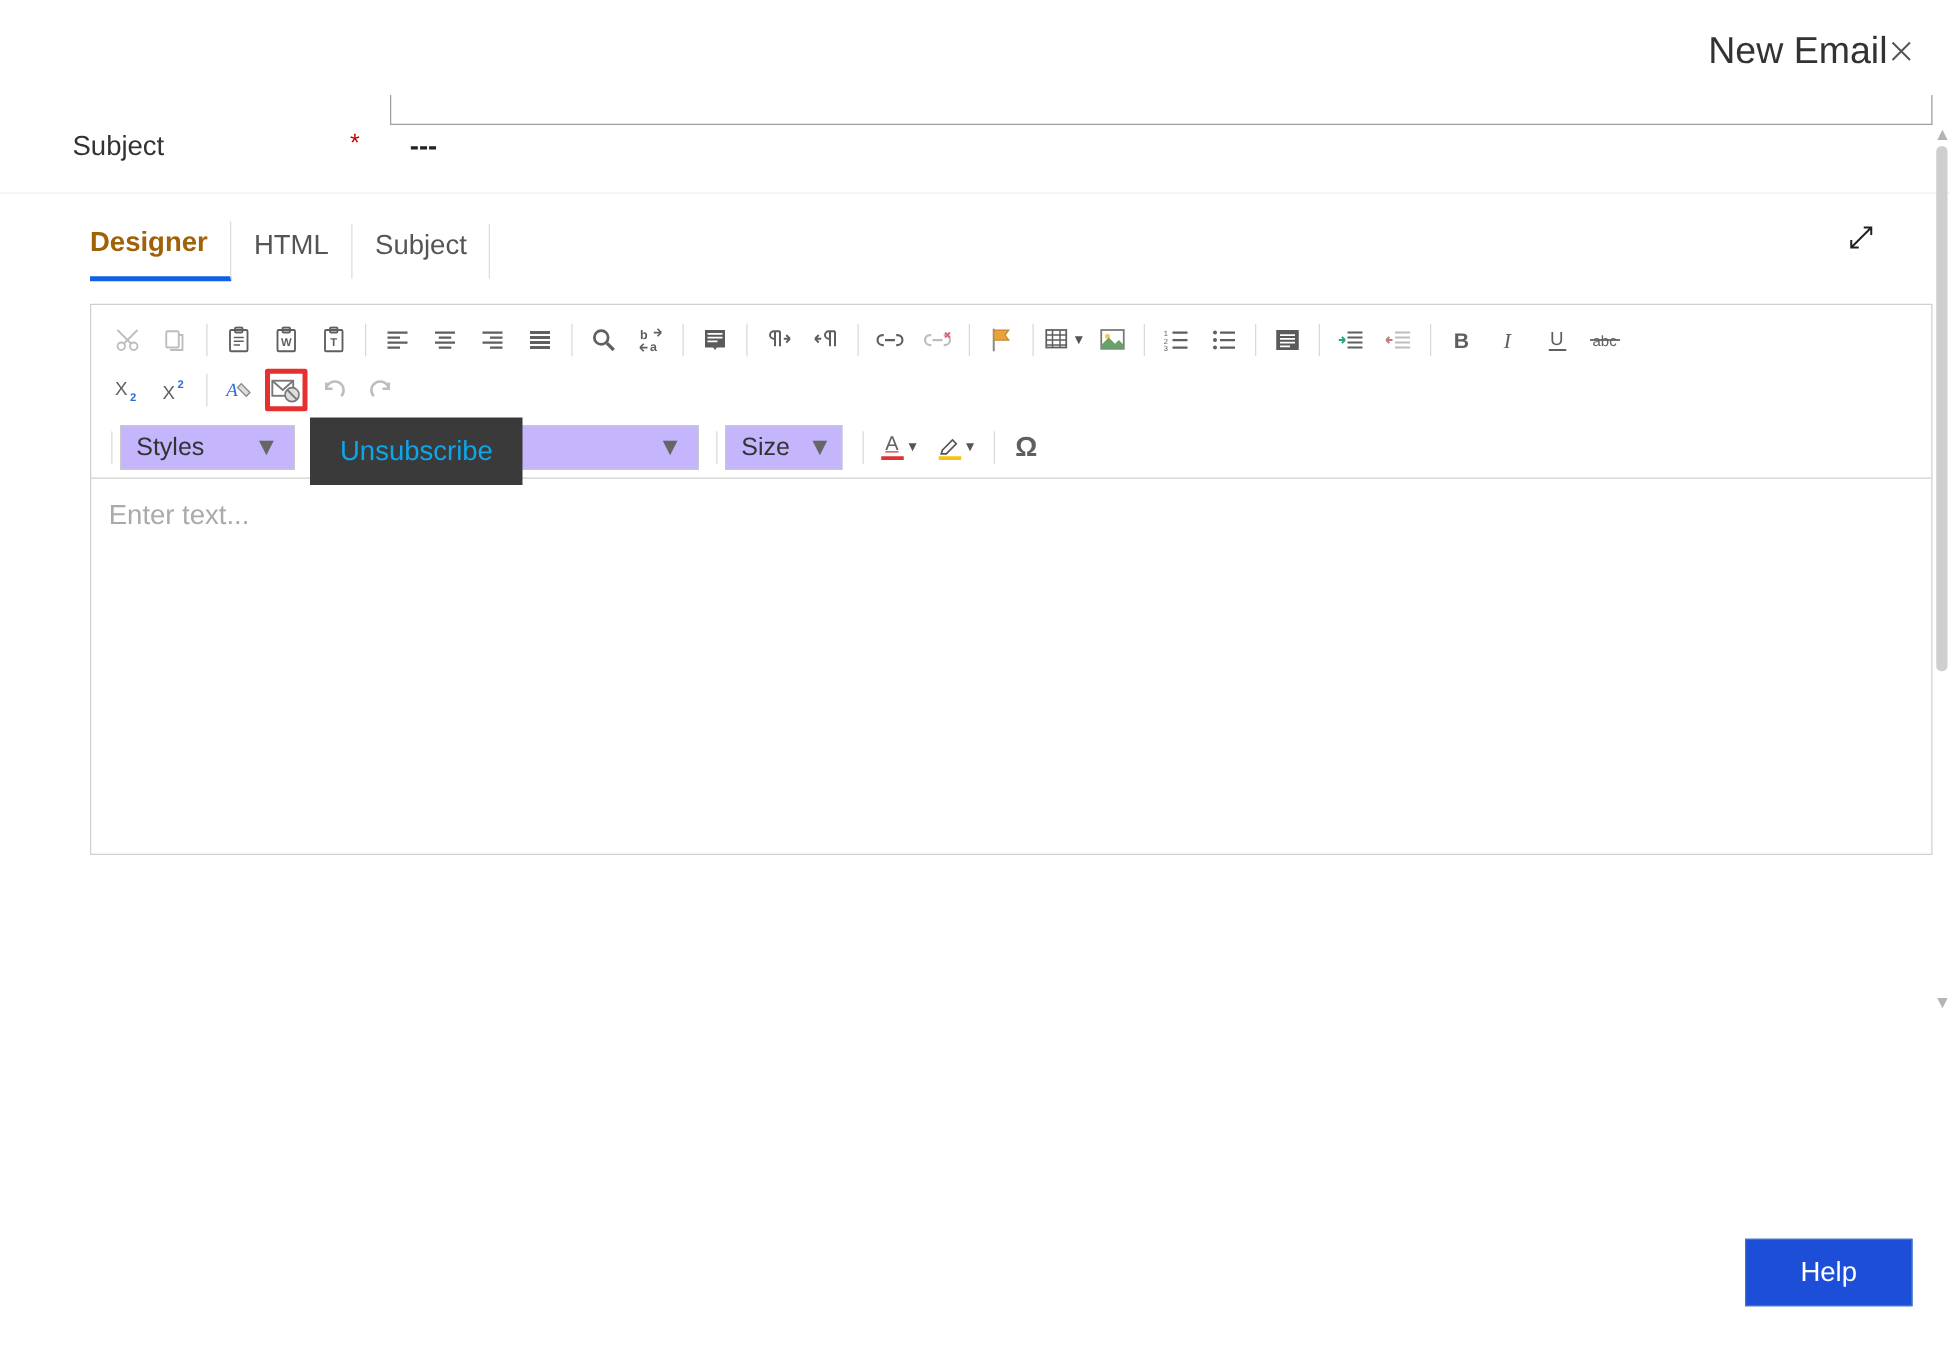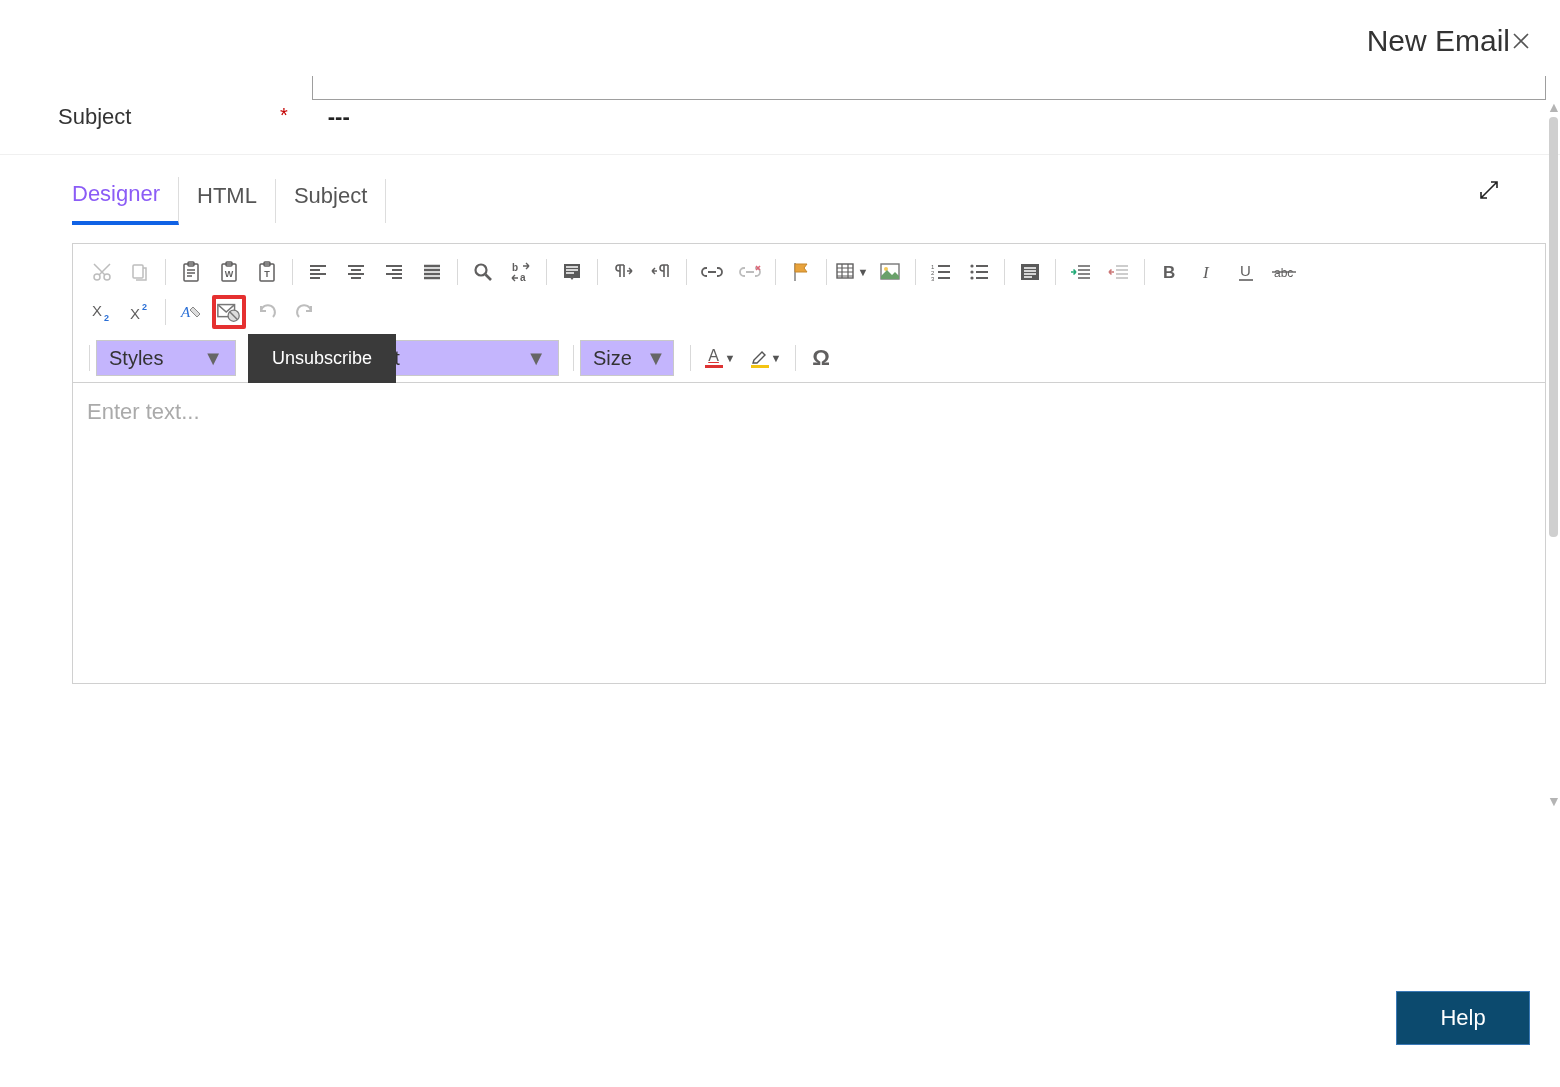--- a/index.html
+++ b/index.html
@@ -64,23 +64,23 @@
     font-size: 22px;
     color: #555;
     padding: 4px 0 14px 0;
     margin-right: 18px;
     cursor: pointer;
     border-right: 1px solid #ddd;
     padding-right: 18px;
   }
   .tab:last-of-type { border-right: none; }
   .tab.active {
-    color: #8b5cf6;
+    color: #a16207;
     border-bottom: 4px solid #1062e5;
-    font-weight: 400;
+    font-weight: 700;
   }
   .expand-icon {
     position: absolute;
     right: 60px;
     top: 24px;
     color: #333;
     cursor: pointer;
   }
   .editor-wrap {
     margin: 18px 14px 0 72px;
@@ -129,22 +129,22 @@
   }
   .dd-caret { margin-left: 14px; color:#666;}
   .highlight-red {
     border: 4px solid #e53030;
     padding: 0;
   }
   .tooltip {
     position: absolute;
     top: 0; left: 0;
     background: #3a3a3a;
-    color: #ffffff;
-    font-size: 18px;
+    color: #0ea5e9;
+    font-size: 22px;
     padding: 14px 24px;
     white-space: nowrap;
     z-index: 50;
   }
   .editor-body {
     min-height: 300px;
     padding: 16px 14px;
     font-size: 22px;
     color: #aaa;
   }
@@ -165,21 +165,21 @@
   }
   .btn {
     min-width: 134px;
     height: 54px;
     font-size: 22px;
     display: inline-flex;
     align-items: center; justify-content: center;
     cursor: pointer;
     padding: 0 26px;
   }
-  .btn-primary { background: #0c4a6e; color: #fff; border: 1px solid #3a79b7;}
+  .btn-primary { background: #1d4ed8; color: #fff; border: 1px solid #3a79b7;}
   .btn-secondary { background: #fff; color: #2f6fae; border: 1px solid #b3cde6;}
   svg { display:block; }
   .mini-caret { font-size:11px; color:#555; margin-left:2px;}
   .color-swatch-a { display:inline-flex; flex-direction:column; align-items:center;}
   .color-swatch-a .bar { height:3px; width:18px; margin-top:1px;}
 </style>
 </head>
 <body>
 
 <div class="header">

